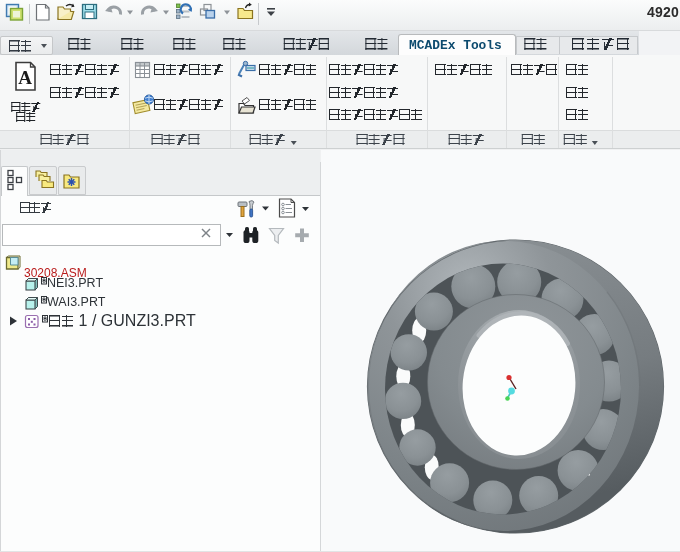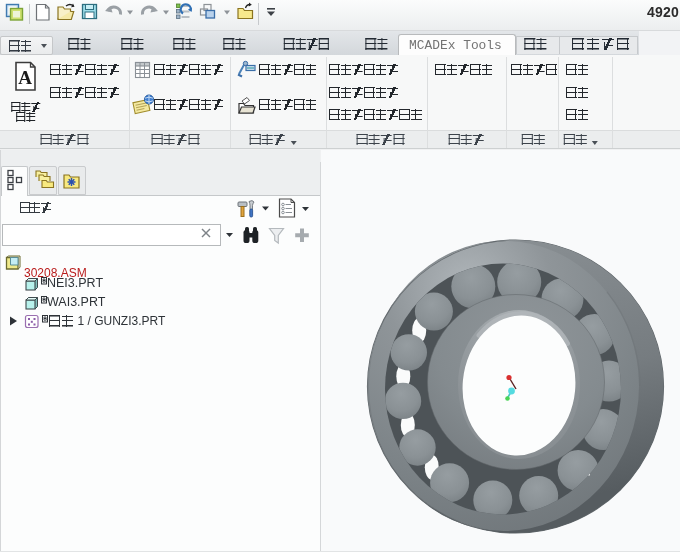--- a/index.html
+++ b/index.html
@@ -99,21 +99,21 @@
 <div class="abs" style="left:559px;top:36px;width:1px;height:18px;background:#c6c9cc"></div>
 <div class="abs ctr" style="left:80px;top:38px;color:#232a33;white-space:nowrap"><i class="z t a"></i><i class="z t b"></i></div>
 <div class="abs ctr" style="left:133px;top:38px;color:#232a33;white-space:nowrap"><i class="z t a"></i><i class="z t b"></i></div>
 <div class="abs ctr" style="left:185px;top:38px;color:#232a33;white-space:nowrap"><i class="z t a"></i><i class="z t b"></i></div>
 <div class="abs ctr" style="left:235px;top:38px;color:#232a33;white-space:nowrap"><i class="z t a"></i><i class="z t b"></i></div>
 <div class="abs ctr" style="left:307px;top:38px;color:#232a33;white-space:nowrap"><i class="z t a"></i><i class="z t b"></i><i class="z t c"></i><i class="z t a"></i></div>
 <div class="abs ctr" style="left:377px;top:38px;color:#232a33;white-space:nowrap"><i class="z t a"></i><i class="z t b"></i></div>
 <div class="abs ctr" style="left:536px;top:38px;color:#232a33;white-space:nowrap"><i class="z t a"></i><i class="z t b"></i></div>
 <div class="abs ctr" style="left:602px;top:38px;color:#232a33;white-space:nowrap"><i class="z w a"></i><i class="z w b"></i><i class="z w c"></i><i class="z w a"></i></div>
 <div class="abs" style="left:398px;top:34px;width:118px;height:21px;background:#fdfdfd;border:1px solid #b8babc;border-bottom:none;border-radius:3px 3px 0 0"></div>
-<div class="abs" style="left:409px;top:38px;width:100px;font-family:'Liberation Mono',monospace;font-size:12.9px;font-weight:normal;color:#737373">MCADEx Tools</div>
+<div class="abs" style="left:409px;top:38px;width:100px;font-family:'Liberation Mono',monospace;font-size:12.9px;font-weight:bold;color:#0c4a6e">MCADEx Tools</div>
 <div class="abs" style="left:0;top:55px;width:680px;height:75px;background:#f7f8f8"></div>
 <div class="abs" style="left:0;top:130px;width:680px;height:19px;background:#ebedee;border-top:1px solid #dadcdd;border-bottom:1px solid #cdd0d1"></div>
 <div class="abs" style="left:129px;top:57px;width:1px;height:91px;background:#dcdedf"></div>
 <div class="abs" style="left:230px;top:57px;width:1px;height:91px;background:#dcdedf"></div>
 <div class="abs" style="left:326px;top:57px;width:1px;height:91px;background:#dcdedf"></div>
 <div class="abs" style="left:427px;top:57px;width:1px;height:91px;background:#dcdedf"></div>
 <div class="abs" style="left:506px;top:57px;width:1px;height:91px;background:#dcdedf"></div>
 <div class="abs" style="left:558px;top:57px;width:1px;height:91px;background:#dcdedf"></div>
 <div class="abs" style="left:612px;top:57px;width:1px;height:91px;background:#dcdedf"></div>
 
@@ -241,21 +241,21 @@
 
  <path d="M269.5 65.5 h14 l-5.2 7 v7.5 l-3.6 -2.5 v-5 z" fill="#eceef0" stroke="#b4b9bd" stroke-width="1.2"></path>
 
  <path d="M300 65.5 h4 v4.8 h4.8 v4 h-4.8 v4.8 h-4 v-4.8 h-4.8 v-4 h4.8 z" fill="#a6abaf"></path>
 </svg>
 
 <div class="abs" style="left:20px;top:202px;color:#33393f"><i class="z h a"></i><i class="z h b"></i><i class="z h c"></i></div>
 <div class="abs" style="left:24px;top:266px;font-size:12px;color:#b91c1c">30208.ASM</div>
 <div class="abs" style="left:47px;top:276px;font-size:12.5px;color:#2e3338">NEI3.PRT</div>
 <div class="abs" style="left:47px;top:295px;font-size:12.5px;color:#2e3338">WAI3.PRT</div>
-<div class="abs" style="left:49px;top:315px;color:#2e3338;white-space:nowrap"><i class="z e a"></i><i class="z e b"></i><span style="font-size:12px;vertical-align:top;line-height:12px"> 1 / GUNZI3.PRT</span></div>
+<div class="abs" style="left:49px;top:315px;color:#2e3338;white-space:nowrap"><i class="z e a"></i><i class="z e b"></i><span style="font-size:16px;vertical-align:top;line-height:12px"> 1 / GUNZI3.PRT</span></div>
 
 <svg class="abs" style="left:0;top:250px" width="170" height="85" viewBox="0 0 170 85">
 
  <g>
   <path d="M6.5 7.5 h11.5 v11.5 h-11.5 z" fill="#efe98a" stroke="#6b6b2f" stroke-width="1.3"></path>
   <path d="M10.5 7.5 h7.5 v7.5 h-7.5 z" fill="#c4edf4" stroke="#5a8f98" stroke-width="1"></path>
   <path d="M6.5 7.5 l2 -1.5 h11.5 v11.3 l-2 1.7" fill="none" stroke="#6b6b2f" stroke-width="1"></path>
  </g>
 
  <g id="cube">

